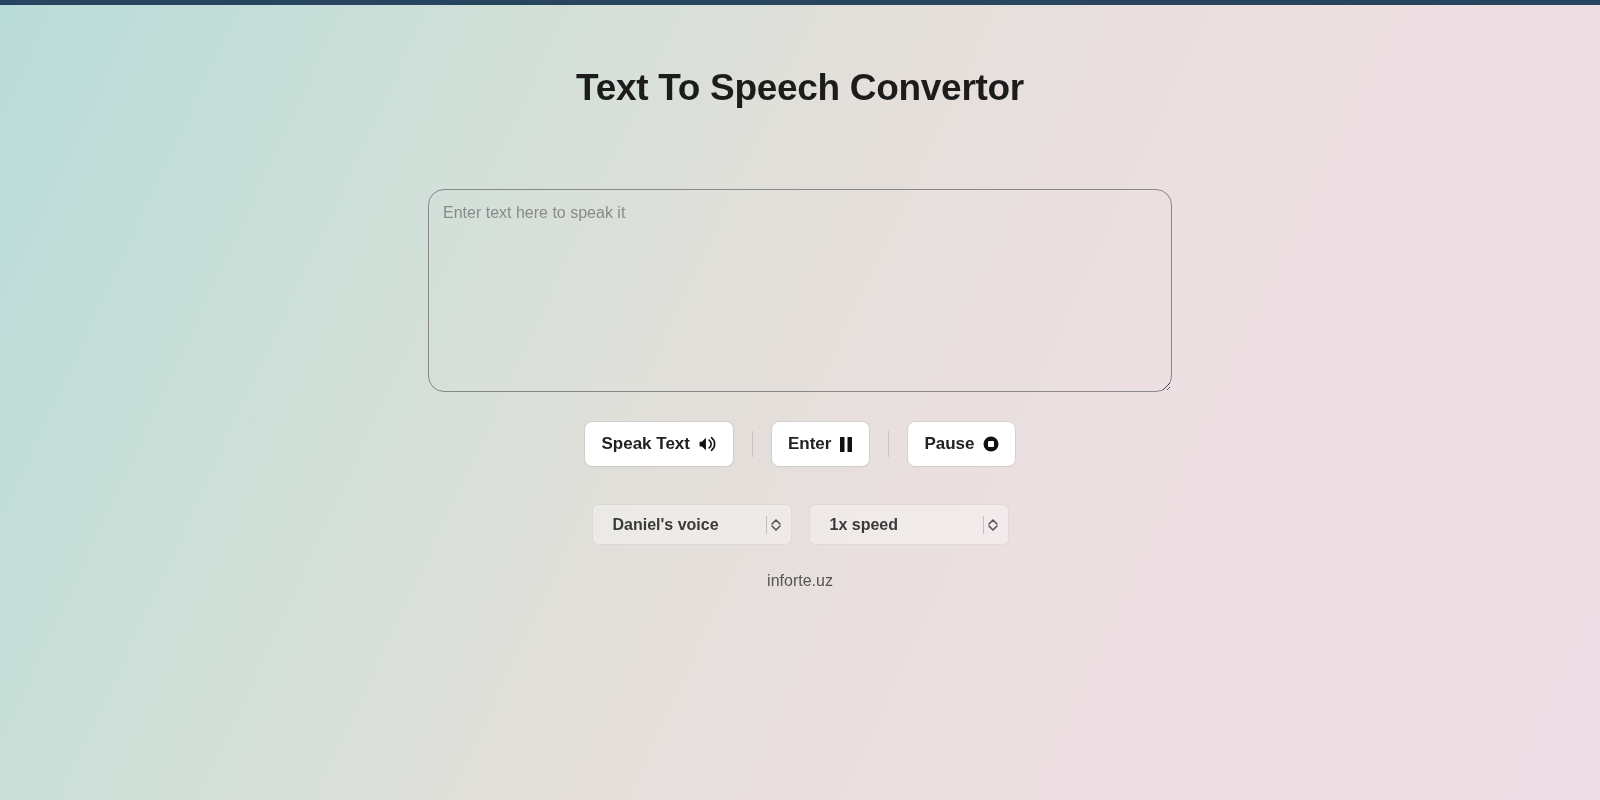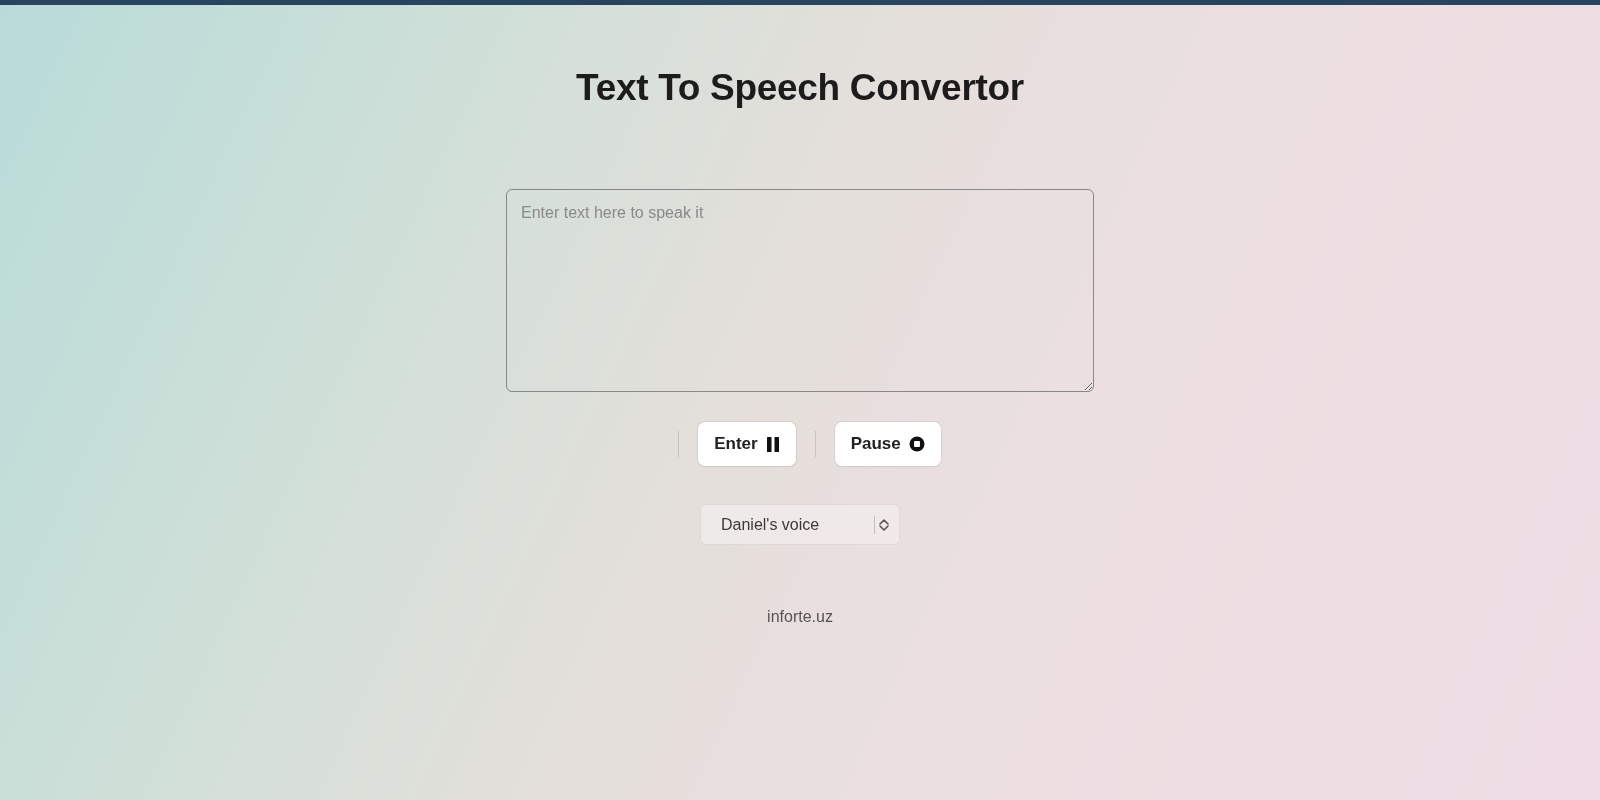--- a/index.html
+++ b/index.html
@@ -16,24 +16,24 @@
     padding-top: 62px;
   }
   h1.title {
     font-size: 37px;
     font-weight: 600;
     color: #1c1c1c;
     letter-spacing: -0.3px;
   }
   .textarea {
     margin-top: 80px;
-    width: 588px;
+    width: 744px;
     height: 203px;
     border: 1px solid #888;
-    border-radius: 6px;
+    border-radius: 16px;
     background: transparent;
     resize: both;
     padding: 14px 14px;
     font-family: inherit;
     font-size: 16px;
     color: #333;
     outline: none;
   }
   .textarea::placeholder { color: #8a8a8a; }
   .btn-row {
@@ -60,20 +60,21 @@
     width: 1px;
     height: 26px;
     background: rgba(0,0,0,0.12);
     margin: 0 19px;
   }
   .icon { display: inline-flex; }
   .select-row {
     margin-top: 38px;
     display: flex;
     gap: 17px;
+    font-weight: bold;
   }
   .sel {
     width: 200px;
     height: 41px;
     border-radius: 6px;
     background: rgba(255,255,255,0.35);
     border: 1px solid rgba(0,0,0,0.07);
     display: flex;
     align-items: center;
     justify-content: space-between;
@@ -84,38 +85,48 @@
   }
   .sel .knob {
     display: flex;
     align-items: center;
     gap: 4px;
     color: #555;
   }
   .sel .vline { width:1px; height:18px; background: rgba(0,0,0,0.18); }
   .sel .arrows { display:flex; flex-direction:column; line-height:0; }
   .footer {
-    margin-top: 63px;
+    margin-top: 27px;
     font-size: 16px;
     color: #555;
   }
 </style>
 </head>
 <body>
 
 <div class="topbar"></div>
 
 <div class="wrap">
 
   <h1 class="title">Text To Speech Convertor</h1>
 
   <textarea class="textarea" placeholder="Enter text here to speak it" style=""></textarea>
 
   <div class="btn-row">
 
+    <button class="btn">
+      <span>Speak Text</span>
+      <span class="icon">
+        <svg width="19" height="16" viewBox="0 0 24 20">
+          <path fill="#111" d="M2 7 h3 l5 -5 v16 l-5 -5 h-3 z"></path>
+          <path fill="none" stroke="#111" stroke-width="2" stroke-linecap="round" d="M14 5 a6 6 0 0 1 0 10"></path>
+          <path fill="none" stroke="#111" stroke-width="2" stroke-linecap="round" d="M17 2 a10 10 0 0 1 0 16"></path>
+        </svg>
+      </span>
+    </button>
 
     <div class="sep"></div>
 
     <button class="btn">
       <span>Enter</span>
       <span class="icon">
         <svg width="14" height="15" viewBox="0 0 14 15">
           <rect x="1" y="0" width="4.5" height="15" rx="0.5" fill="#111"></rect>
           <rect x="8.5" y="0" width="4.5" height="15" rx="0.5" fill="#111"></rect>
         </svg>
@@ -145,18 +156,32 @@
           <svg width="10" height="7" viewBox="0 0 10 7">
               <path d="M1 6 L5 2 L9 6" fill="none" stroke="#555" stroke-width="1.6" stroke-linecap="round" stroke-linejoin="round"></path>
             </svg>
           <svg width="10" height="7" viewBox="0 0 10 7">
               <path d="M1 1 L5 5 L9 1" fill="none" stroke="#555" stroke-width="1.6" stroke-linecap="round" stroke-linejoin="round"></path>
             </svg>
         </span>
       </span>
     </div>
 
+    <div class="sel">
+      <span>1x speed</span>
+      <span class="knob">
+        <span class="vline"></span>
+        <span class="arrows">
+          <svg width="10" height="7" viewBox="0 0 10 7">
+              <path d="M1 6 L5 2 L9 6" fill="none" stroke="#555" stroke-width="1.6" stroke-linecap="round" stroke-linejoin="round"></path>
+            </svg>
+          <svg width="10" height="7" viewBox="0 0 10 7">
+              <path d="M1 1 L5 5 L9 1" fill="none" stroke="#555" stroke-width="1.6" stroke-linecap="round" stroke-linejoin="round"></path>
+            </svg>
+        </span>
+      </span>
+    </div>
 
   </div>
 
   <div class="footer">inforte.uz</div>
 
 </div>
 
 </body></html>

